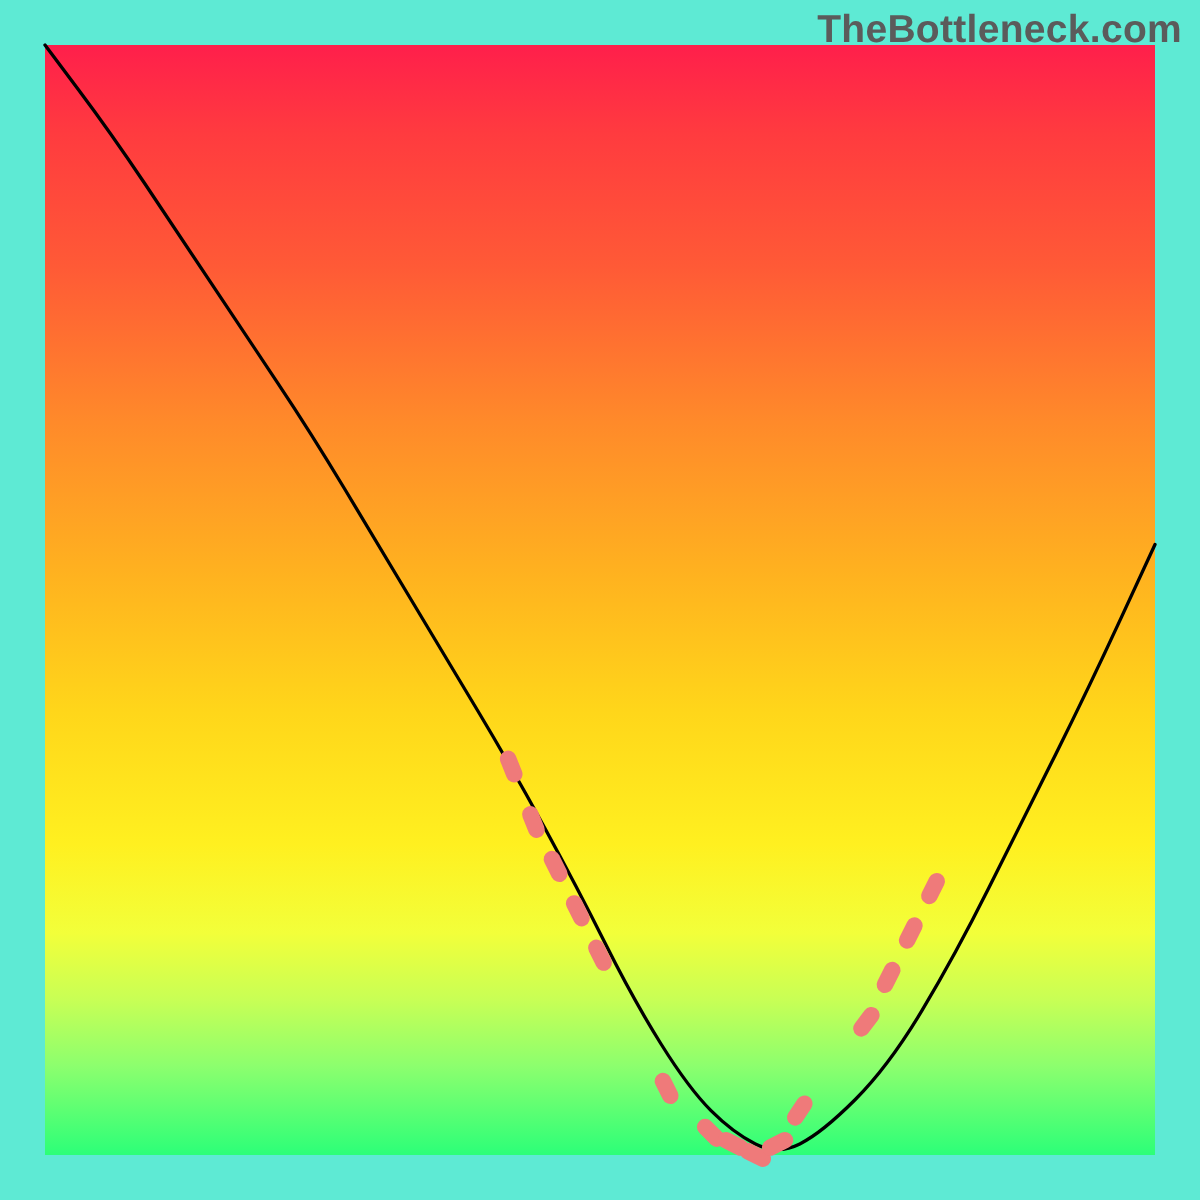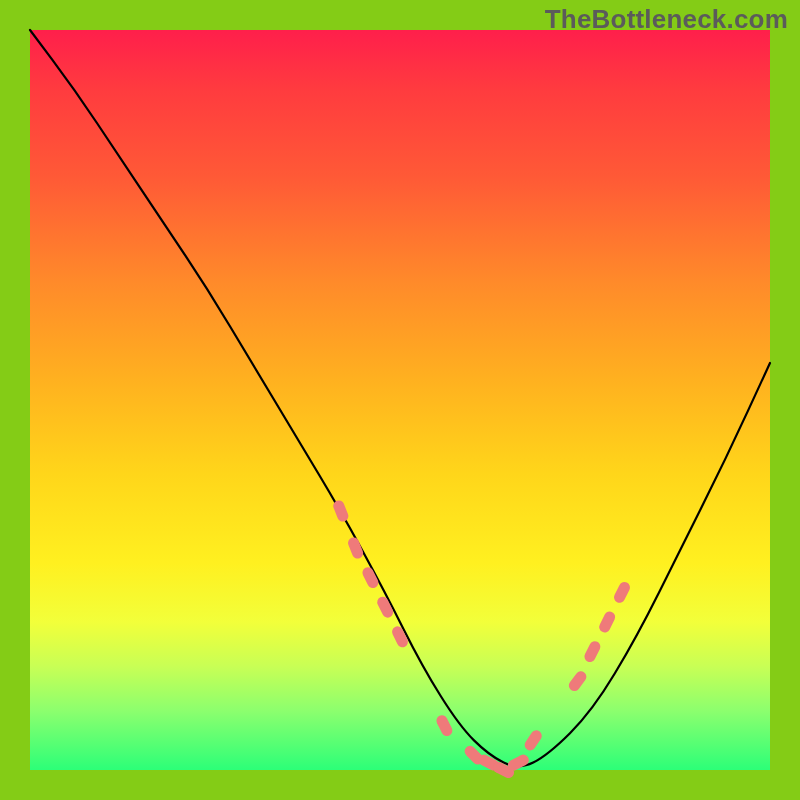--- a/index.html
+++ b/index.html
@@ -8,21 +8,21 @@
     width: 800px;
     height: 800px;
     background: #000;
     font-family: Arial, Helvetica, sans-serif;
     overflow: hidden;
   }
   .frame {
     position: relative;
     width: 800px;
     height: 800px;
-    background: #84cc16;
+    background: #5eead4;
   }
   .plot {
     position: absolute;
     left: 30px;
     top: 30px;
     width: 740px;
     height: 740px;
     
     background: linear-gradient(
       to bottom,

